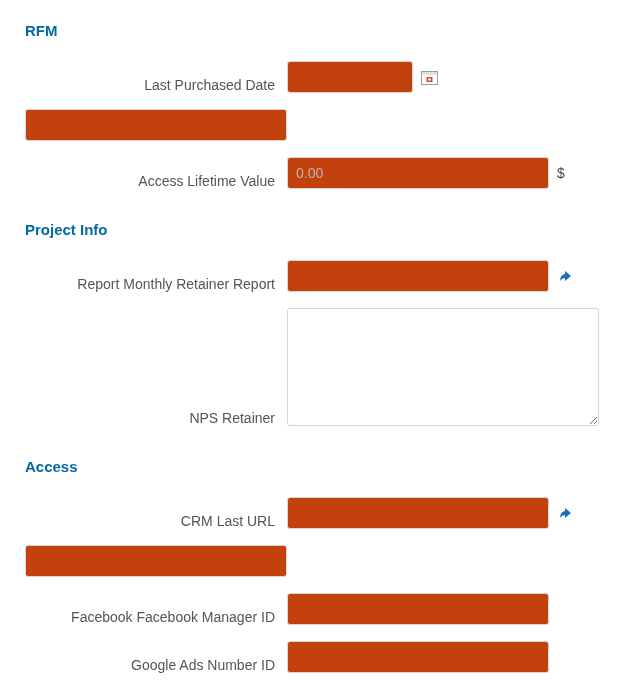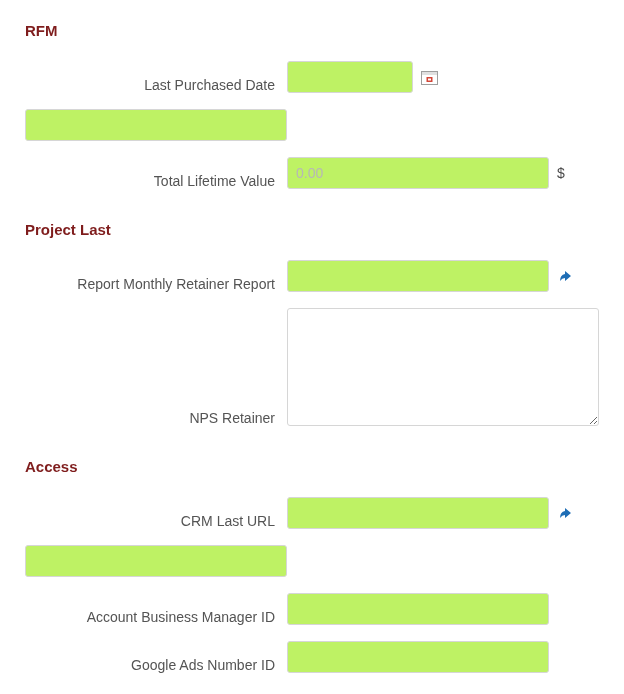--- a/index.html
+++ b/index.html
@@ -11,21 +11,21 @@
       font-family: -apple-system, BlinkMacSystemFont, "Segoe UI", Arial, sans-serif;
       font-size: 14px;
       color: #4a4a4a;
       background: #ffffff;
       padding: 20px 25px;
       width: 624px;
     }
     .section-header {
       font-weight: 600;
       font-size: 15px;
-      color: #7f1d1d;
+      color: #0369a1;
       margin-bottom: 22px;
       margin-top: 2px;
     }
     .section {
       margin-bottom: 32px;
     }
     .form-row {
       display: flex;
       align-items: flex-end;
       margin-bottom: 16px;
@@ -43,21 +43,21 @@
       display: flex;
       align-items: center;
       flex: 1;
     }
     .text-input {
       border: 1px solid #d6d6d6;
       border-radius: 3px;
       padding: 6px 8px;
       font-size: 14px;
       height: 32px;
-      background: #bef264;
+      background: #c2410c;
       font-family: inherit;
     }
     .text-input.small {
       width: 126px;
     }
     .text-input.medium {
       width: 262px;
     }
     .text-input::placeholder {
       color: #b7b7b7;
@@ -114,30 +114,30 @@
     </div>
   </div>
 
   <div class="form-row">
     <div class="form-control-wrap">
       <input type="text" class="text-input medium" value="" style="">
     </div>
   </div>
 
   <div class="form-row">
-    <div class="form-label">Total Lifetime Value</div>
+    <div class="form-label">Access Lifetime Value</div>
     <div class="form-control-wrap">
       <input type="text" class="text-input medium" placeholder="0.00" style="">
       <span class="dollar-sign">$</span>
     </div>
   </div>
 </div>
 
 <div class="section">
-  <div class="section-header">Project Last</div>
+  <div class="section-header">Project Info</div>
 
   <div class="form-row">
     <div class="form-label">Report Monthly Retainer Report</div>
     <div class="form-control-wrap">
       <input type="text" class="text-input medium" value="" style="">
       <span class="after-icon">
         <svg class="arrow-icon" viewBox="0 0 16 16">
           <path d="M 3 13 Q 3 7 8 6 L 8 3 L 14 8 L 8 13 L 8 10 Q 5 10 3 13 Z" fill="#1e6db5"></path>
         </svg>
       </span>
@@ -167,21 +167,21 @@
     </div>
   </div>
 
   <div class="form-row">
     <div class="form-control-wrap">
       <input type="text" class="text-input medium" value="" style="">
     </div>
   </div>
 
   <div class="form-row">
-    <div class="form-label">Account Business Manager ID</div>
+    <div class="form-label">Facebook Facebook Manager ID</div>
     <div class="form-control-wrap">
       <input type="text" class="text-input medium" value="" style="">
     </div>
   </div>
 
   <div class="form-row">
     <div class="form-label">Google Ads Number ID</div>
     <div class="form-control-wrap">
       <input type="text" class="text-input medium" value="" style="">
     </div>

